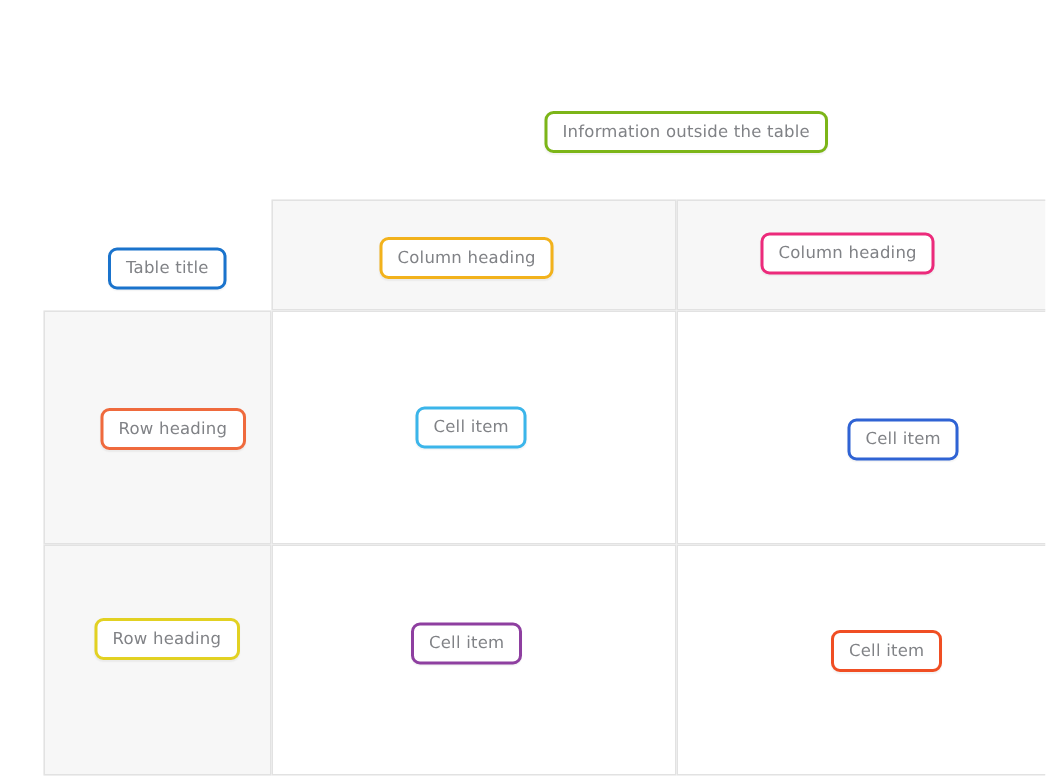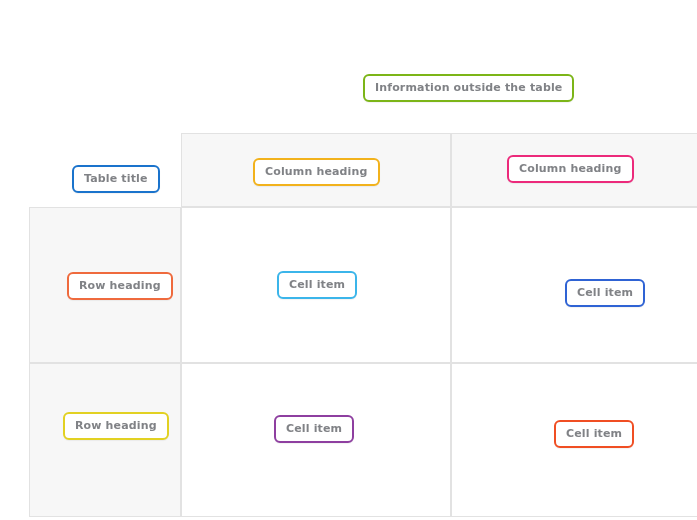--- a/index.html
+++ b/index.html
@@ -57,21 +57,21 @@
   
   .badge {
     position: absolute;
     box-sizing: border-box;
     display: inline-flex;
     align-items: center;
     justify-content: center;
     background: #ffffff;
     color: #808286;
     font-size: 11px;
-    font-weight: bold;
+    font-weight: normal;
     letter-spacing: 0.15px;
     line-height: 1;
     padding: 6px 10px 7px 10px;
     border-radius: 6px;
     border-width: 2px;
     border-style: solid;
     white-space: nowrap;
     box-shadow: 0 1px 1px rgba(0,0,0,0.05);
   }
 </style>

